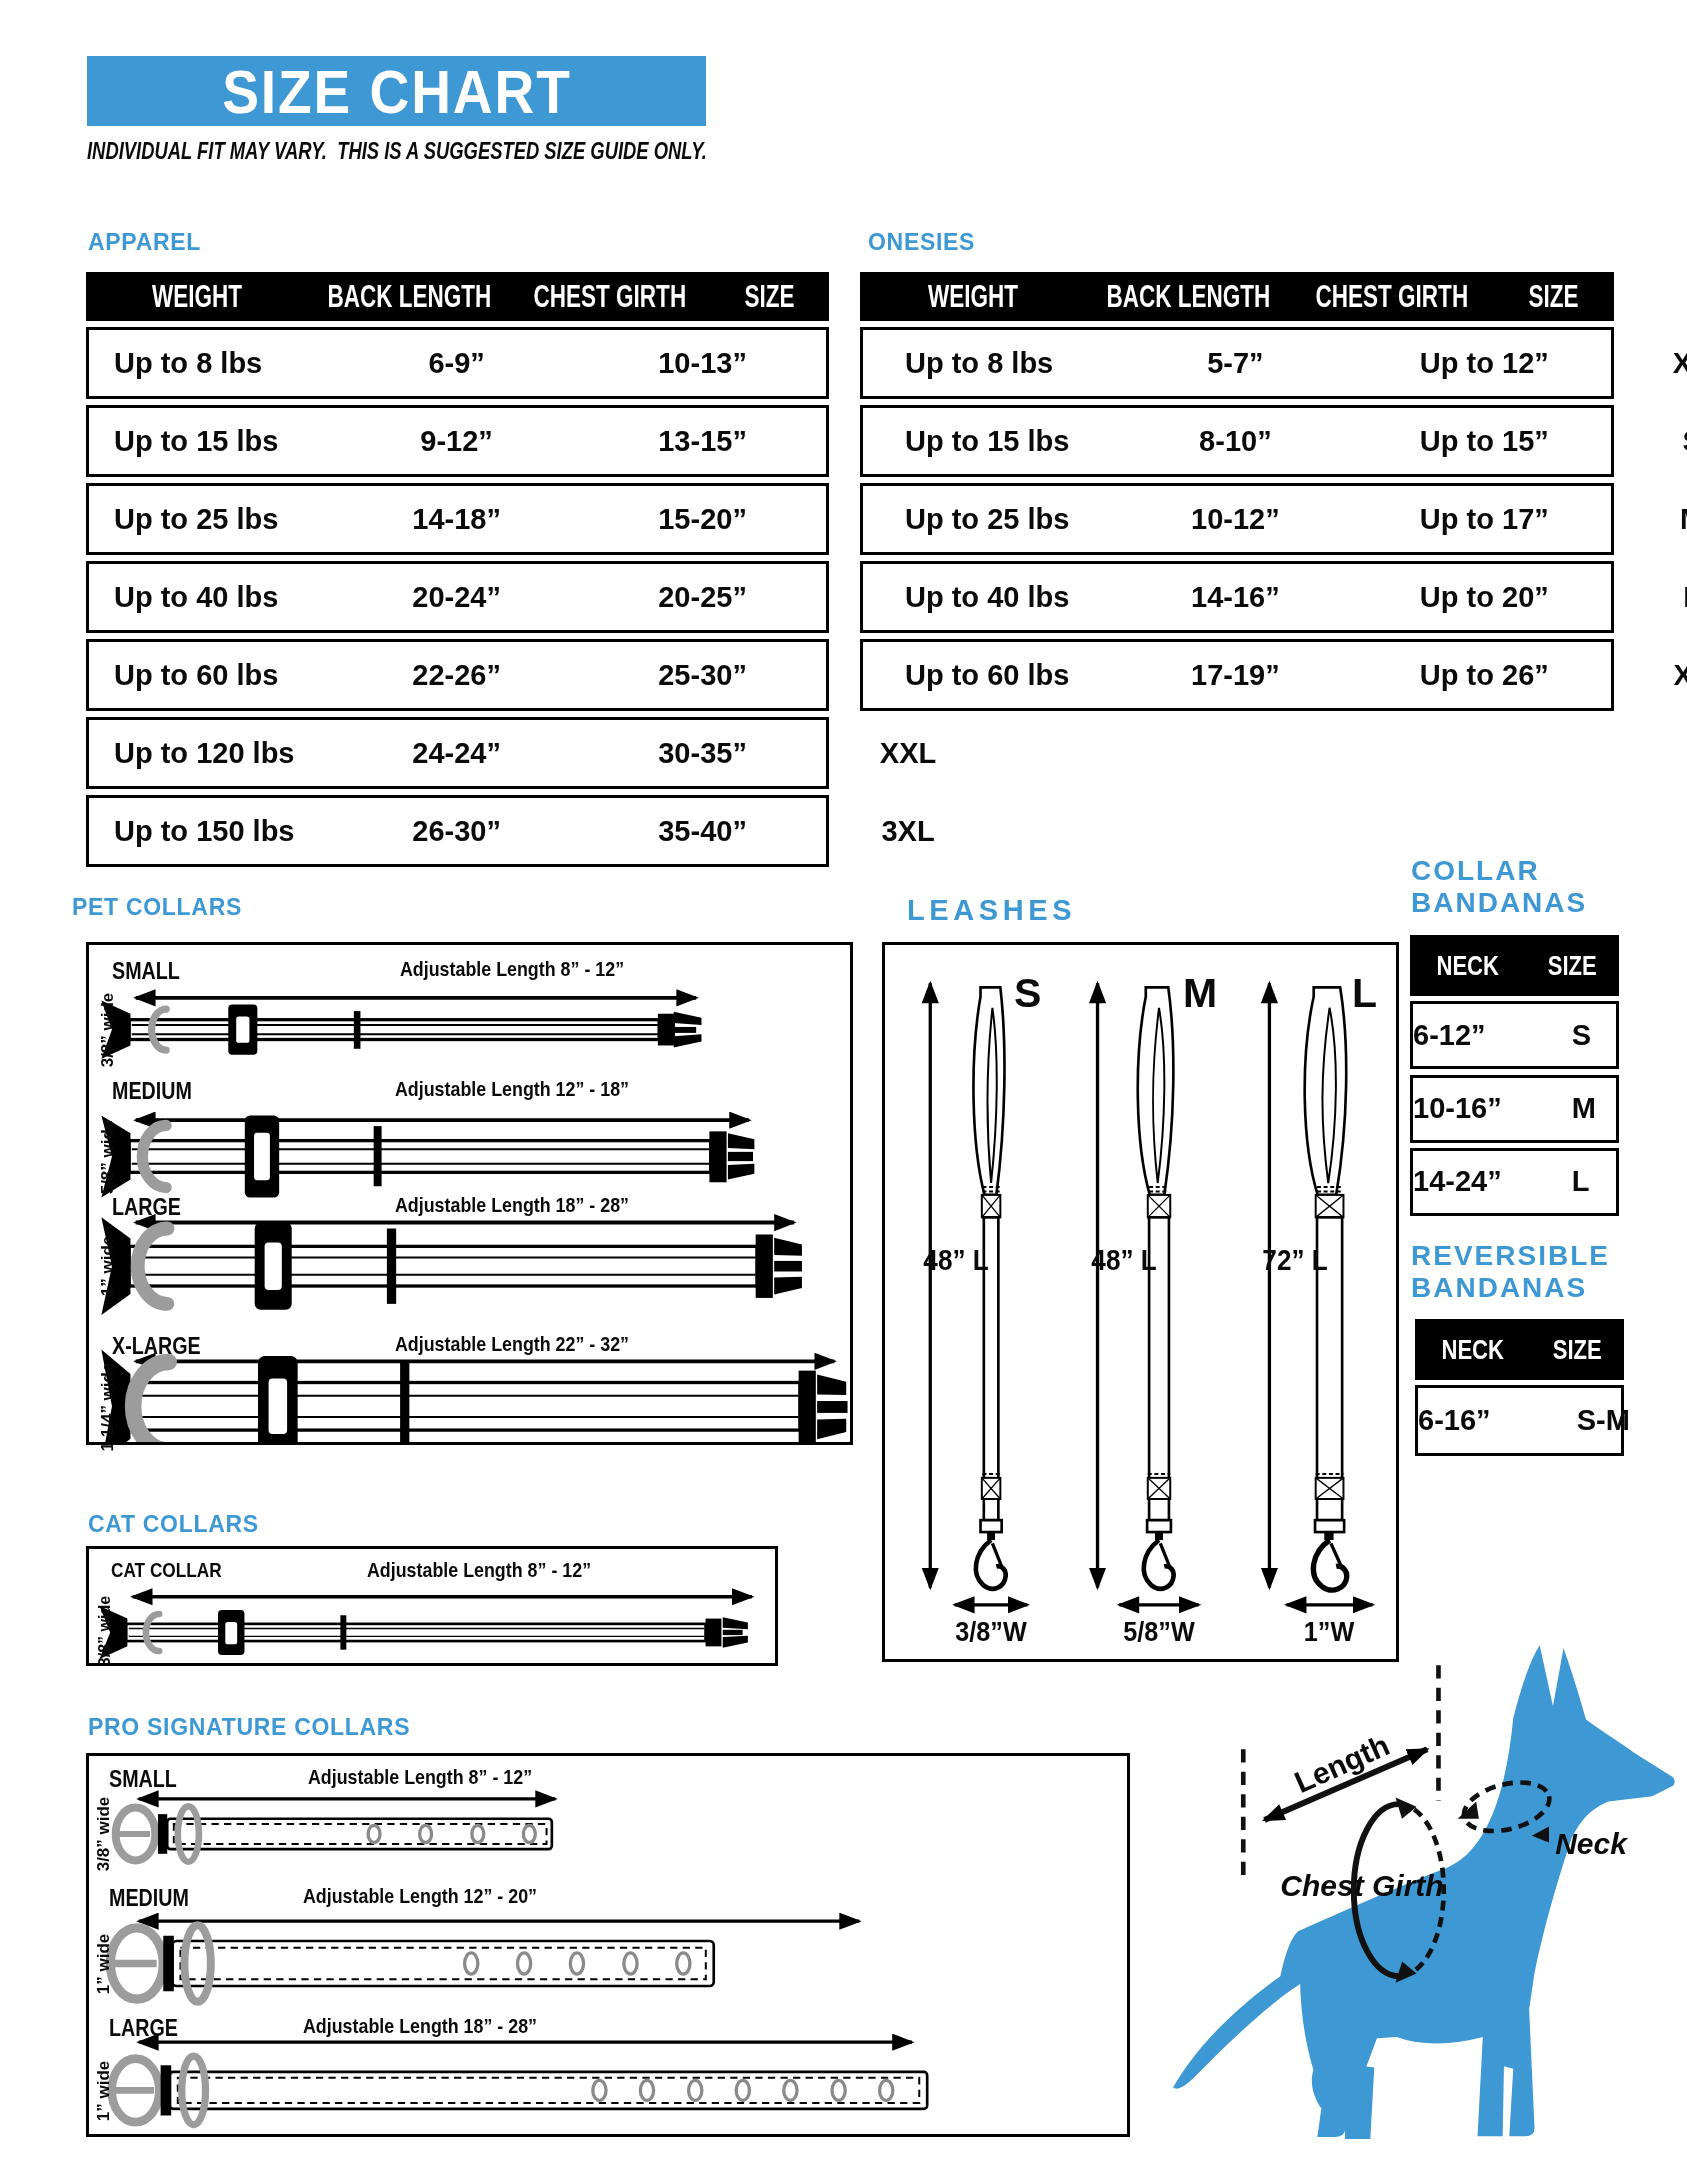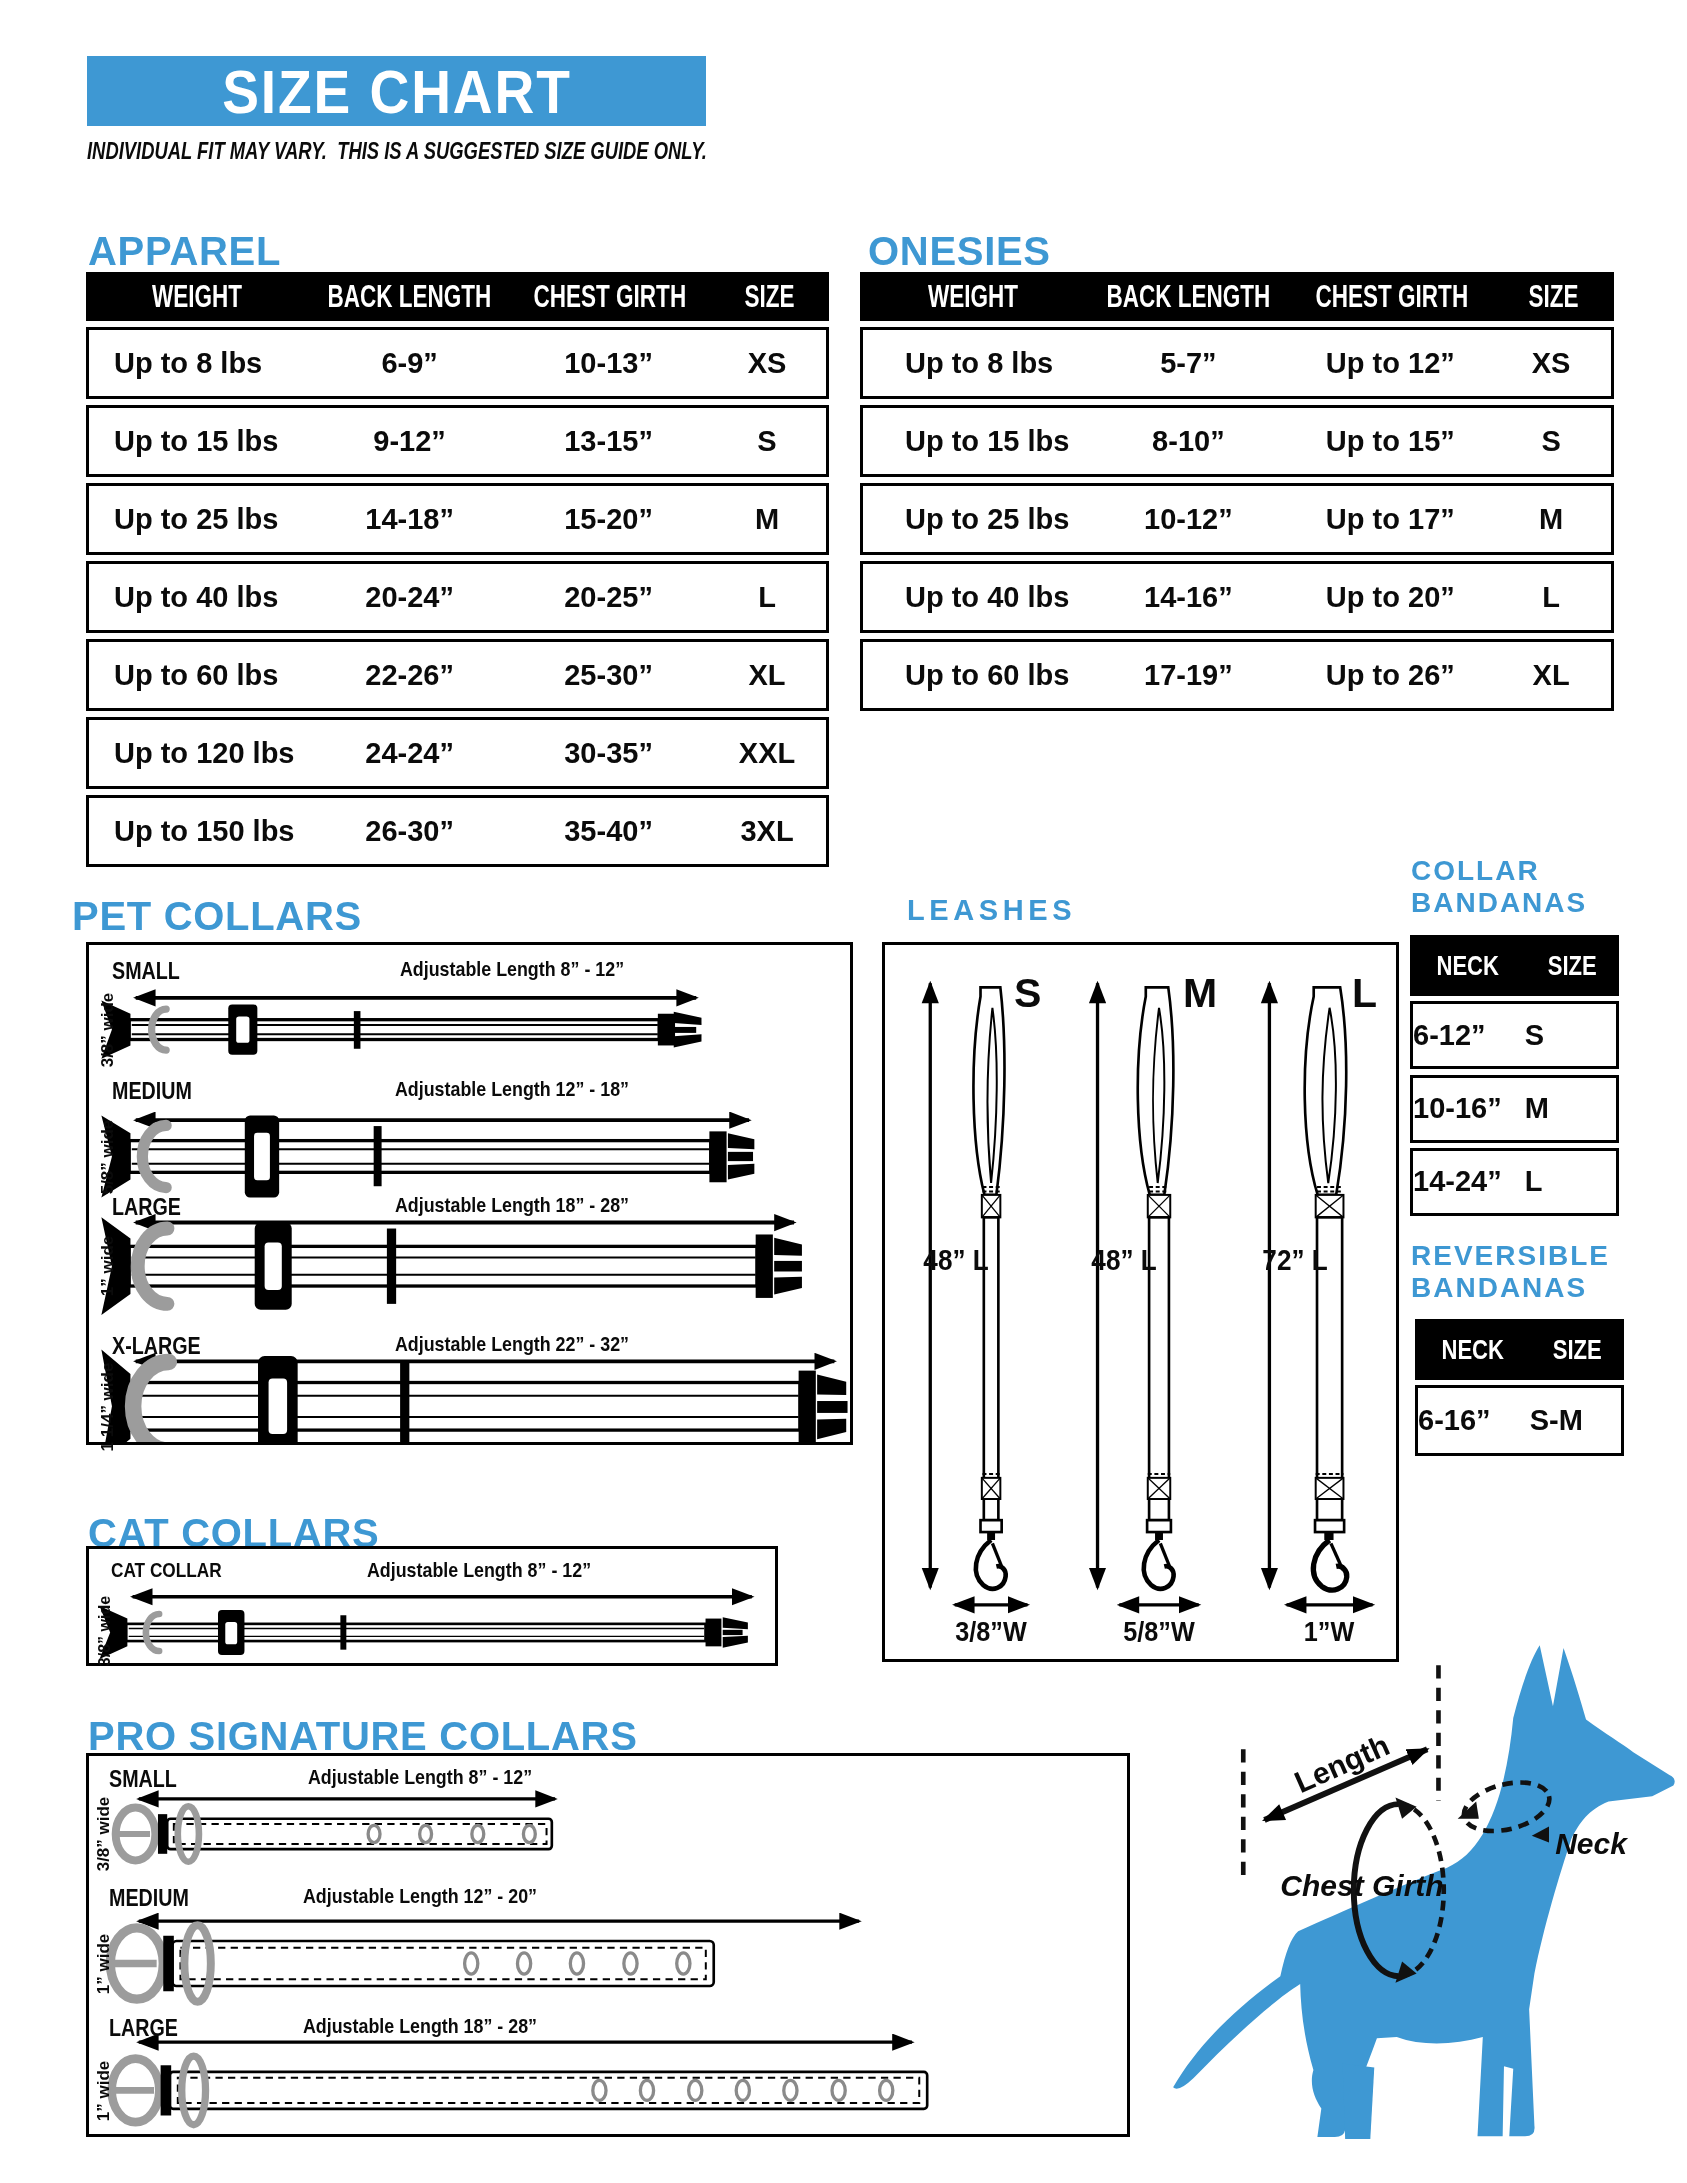--- a/index.html
+++ b/index.html
@@ -5,29 +5,29 @@
   :root{ --blue:#3E98D3; --ink:#0b0b0b; }
   html,body{margin:0;padding:0;background:#fff;}
   body{width:1687px;height:2183px;position:relative;font-family:"Liberation Sans",sans-serif;color:var(--ink);}
   .abs{position:absolute;}
 
   
   .banner{left:87px;top:56px;width:619px;height:70px;background:var(--blue);display:flex;align-items:center;justify-content:center;}
   .banner-title{color:#fff;font-weight:bold;font-size:58px;letter-spacing:2px;transform:scale(.95,1.05);}
   .subtitle{left:87px;top:138px;font-size:23px;font-weight:bold;font-style:italic;transform:scaleX(.8);transform-origin:left top;white-space:pre;}
 
-  .section-h{font-size:40px;font-weight:bold;color:var(--blue);letter-spacing:0.7px;}
+  .section-h{font-size:23px;font-weight:bold;color:var(--blue);letter-spacing:0.7px;}
   .section-h.wide{letter-spacing:4.6px;font-size:29px;}
   .section-h.two{font-size:28px;line-height:32px;letter-spacing:2px;}
 
   
   .sizetable{position:absolute;}
   .thead{display:grid;background:#000;color:#fff;align-items:center;height:49px;}
   .thead span{display:inline-block;font-weight:bold;font-size:26.5px;transform:scale(.85,1.2);}
-  .trow{display:grid;align-items:center;height:66px;border:3.3px solid #000;margin-top:6px;background:#fff;}
+  .trow{display:grid;align-items:center;height:66px;border:3.3px solid #000;margin-top:6px;background:#fff;gap:47px;}
   .trow .c{font-weight:bold;font-size:29px;text-align:center;}
   .trow .c.w{text-align:left;padding-left:25px;}
   .cols4{grid-template-columns:30% 27% 27% 16%;}
   .cols2{grid-template-columns:55% 45%;}
   .thead.small{height:61px;}
   .thead.small span{font-size:24.5px;transform:scale(.9,1.15);}
   .trow.small{height:62px;margin-top:5.3px;}
   .trow.small .c{font-size:29px;text-align:left;padding:0;}
 
   

